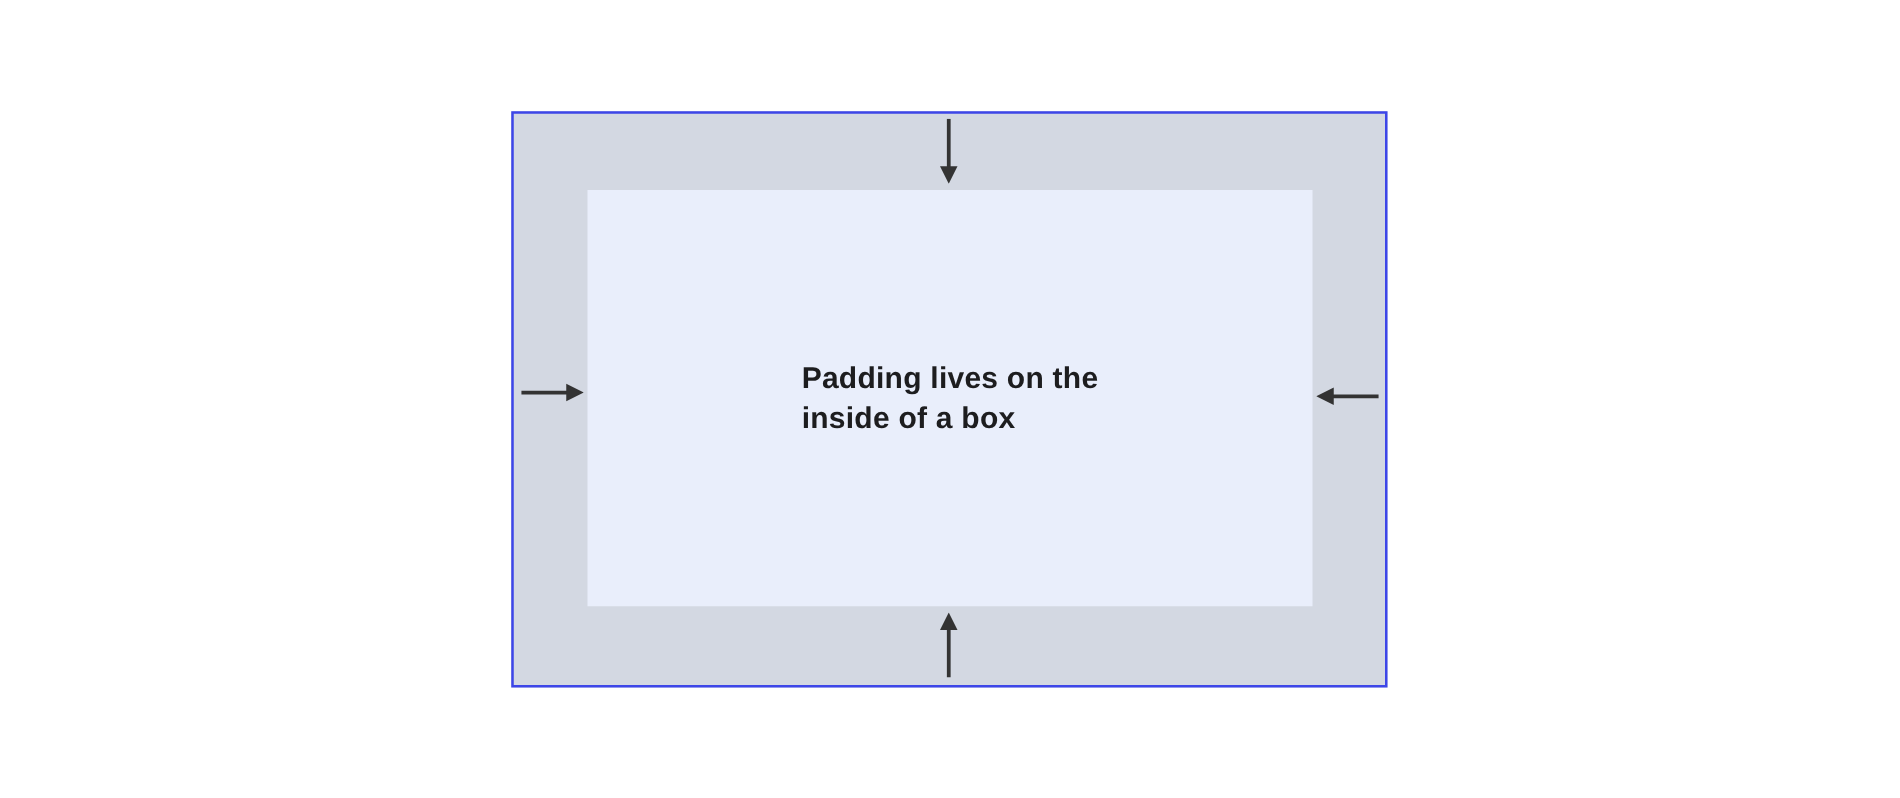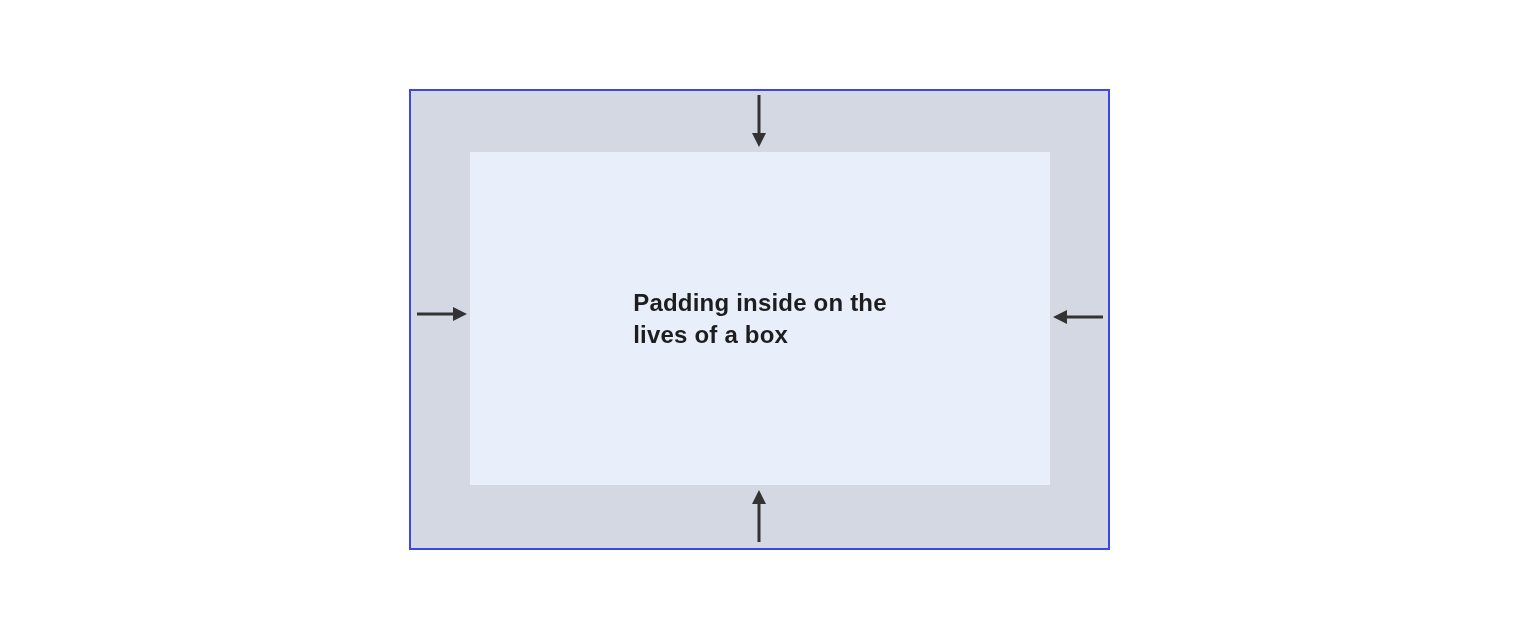--- a/index.html
+++ b/index.html
@@ -82,19 +82,19 @@
       <polygon points="36,1 36,15 50,8" fill="currentColor"></polygon>
     </svg>
 
     <svg class="arrow arrow-right" viewBox="0 0 50 16" xmlns="http://www.w3.org/2000/svg">
       <line x1="50" y1="8" x2="12" y2="8" stroke="currentColor" stroke-width="3"></line>
       <polygon points="14,1 14,15 0,8" fill="currentColor"></polygon>
     </svg>
 
     <div class="inner-box">
       <div class="label">
-        <div>Padding inside on the</div>
-        <div>lives of a box</div>
+        <div>Padding lives on the</div>
+        <div>inside of a box</div>
       </div>
     </div>
 
   </div>
 </div>
 
 </body></html>

